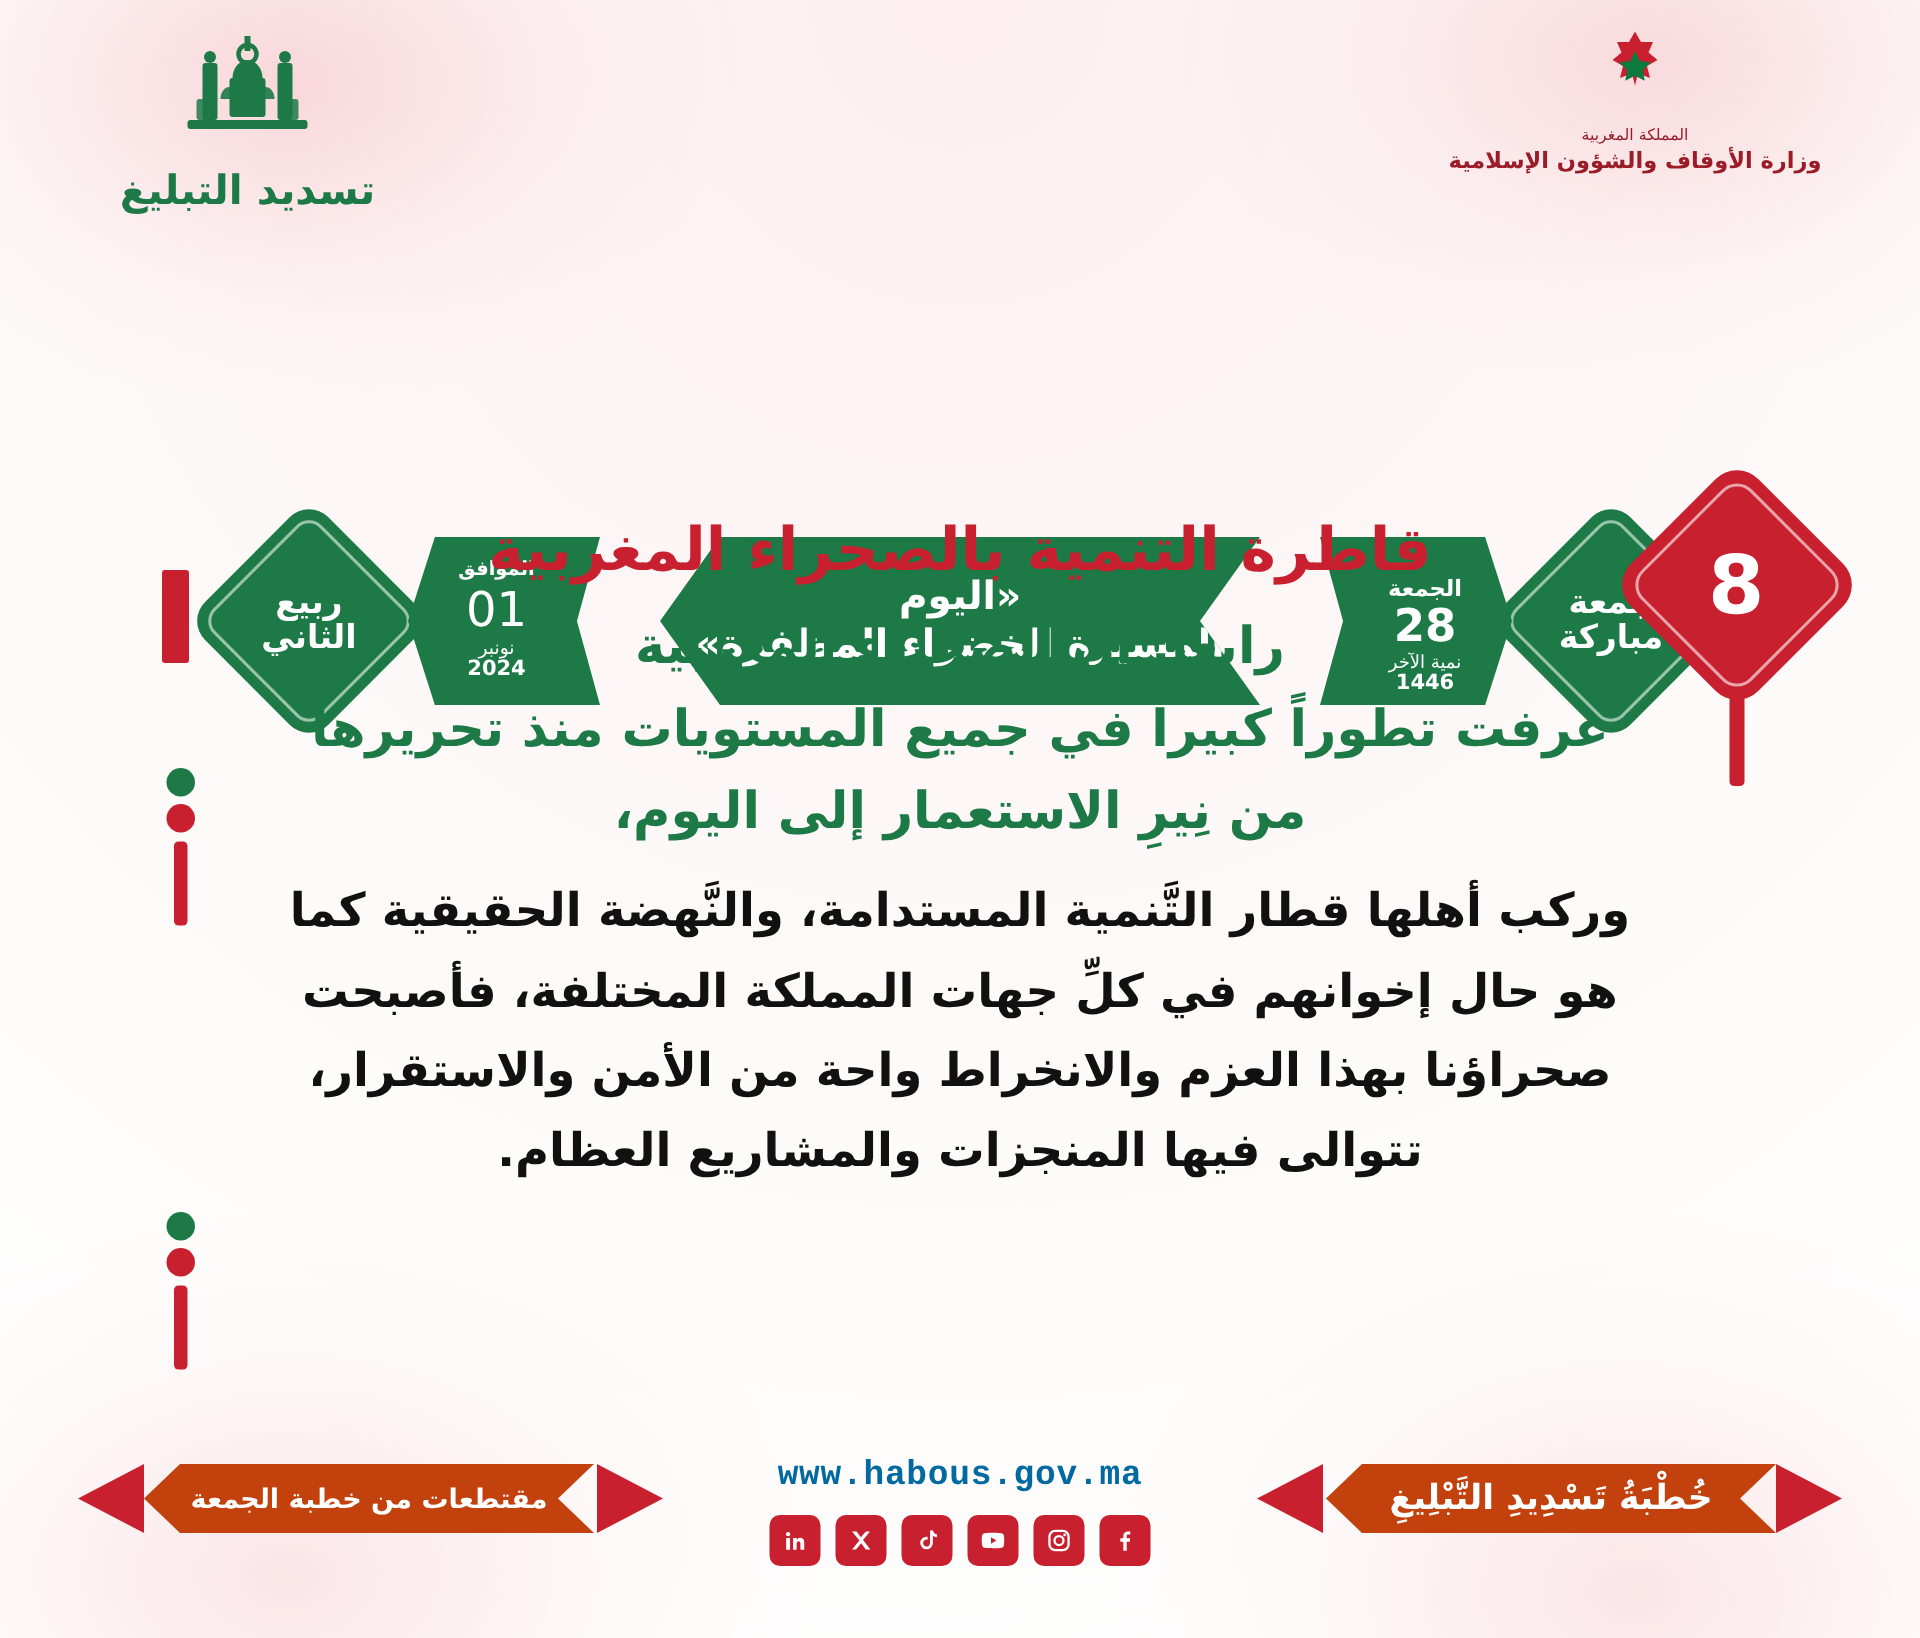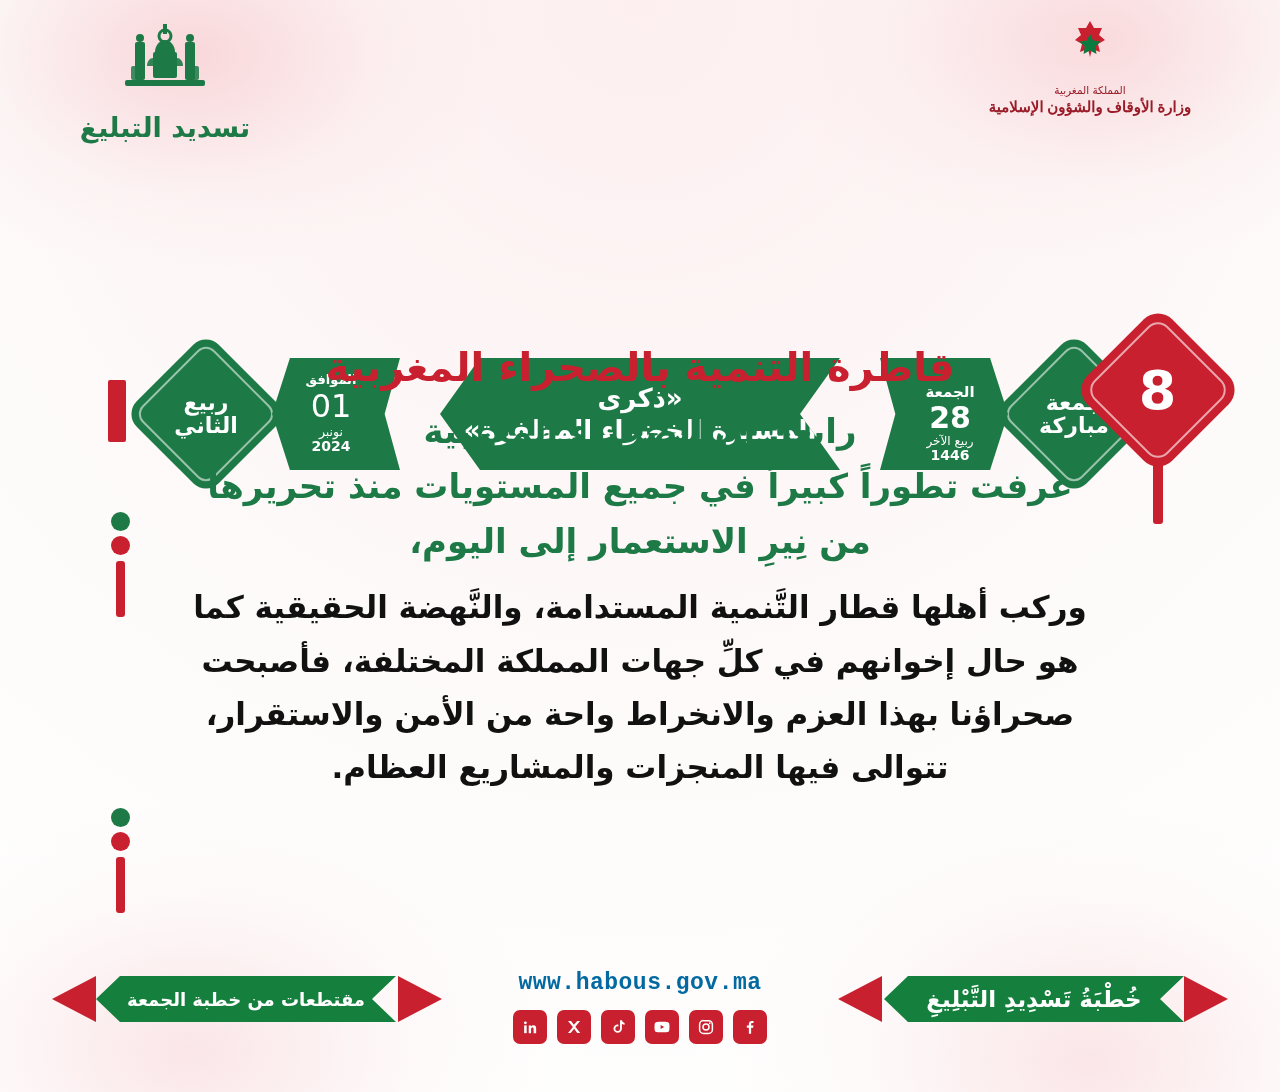--- a/index.html
+++ b/index.html
@@ -47,21 +47,21 @@
   .logo-left .brand {
     font-size: 27px; color: #1d7a46; margin-top: 2px;
     font-family: "DejaVu Sans", sans-serif; font-weight: 700; letter-spacing: 0px;
   }
 
   .logo-right {
     position: absolute; right: 60px; top: 18px; width: 260px; text-align: center;
   }
   .logo-right .crest { display: block; margin: 0 auto 4px; }
   .logo-right .ministry-ar {
-    font-size: 15px; color: #9a1c28; font-weight: 700; line-height: 1.25; font-family: Liberation Serif, serif;
+    font-size: 15px; color: #9a1c28; font-weight: 700; line-height: 1.25;
   }
   .logo-right .ministry-top {
     font-size: 10.5px; color: #9a1c28; letter-spacing: .5px; margin-bottom: 2px;
   }
 
   
   .ribbon { position: absolute; top: 168px; left: 0; right: 0; height: 140px; }
 
   .tick {
     position: absolute; top: 212px; width: 18px; height: 62px; background: #c8202e; border-radius: 2px;
@@ -152,21 +152,21 @@
     font-size: 34px; font-weight: 700; color: #1d7a46; line-height: 1.62;
   }
   .para-black {
     font-size: 31px; font-weight: 700; color: #111; line-height: 1.72; margin-top: 12px;
   }
 
   
   .footer { position: absolute; left: 0; right: 0; bottom: 0; height: 130px; }
 
   .f-ribbon {
-    position: absolute; top: 14px; height: 46px; background: #15803d;
+    position: absolute; top: 14px; height: 46px; background: #c2410c;
     display: flex; align-items: center; justify-content: center; color: #fff;
   }
   .f-ribbon.right {
     right: 96px; width: 300px;
     clip-path: polygon(8% 0, 100% 0, 92% 50%, 100% 100%, 8% 100%, 0 50%);
     font-size: 23px; font-weight: 700;
   }
   .f-ribbon.left {
     left: 96px; width: 300px;
     clip-path: polygon(8% 0, 100% 0, 92% 50%, 100% 100%, 8% 100%, 0 50%);
@@ -246,27 +246,27 @@
   </div>
 
   <div class="rosette right">
     <span>ربيع الثاني</span>
   </div>
 
   <div class="chev chev-day">
     <div class="stack">
       <div class="lbl">الجمعة</div>
       <div class="num">28</div>
-      <div class="mon">ربيع الآخر</div>
+      <div class="mon">نمية الآخر</div>
       <div class="yr">1446</div>
     </div>
   </div>
 
   <div class="chev chev-title">
-    <div class="t1">«ذكرى</div>
+    <div class="t1">«اليوم</div>
     <div class="t2">المسيرة الخضراء المظفرة»</div>
   </div>
 
   <div class="chev chev-greg">
     <div class="stack">
       <div class="lbl">الموافق</div>
       <div class="num">01</div>
       <div class="mon">نونبر</div>
       <div class="yr">2024</div>
     </div>

